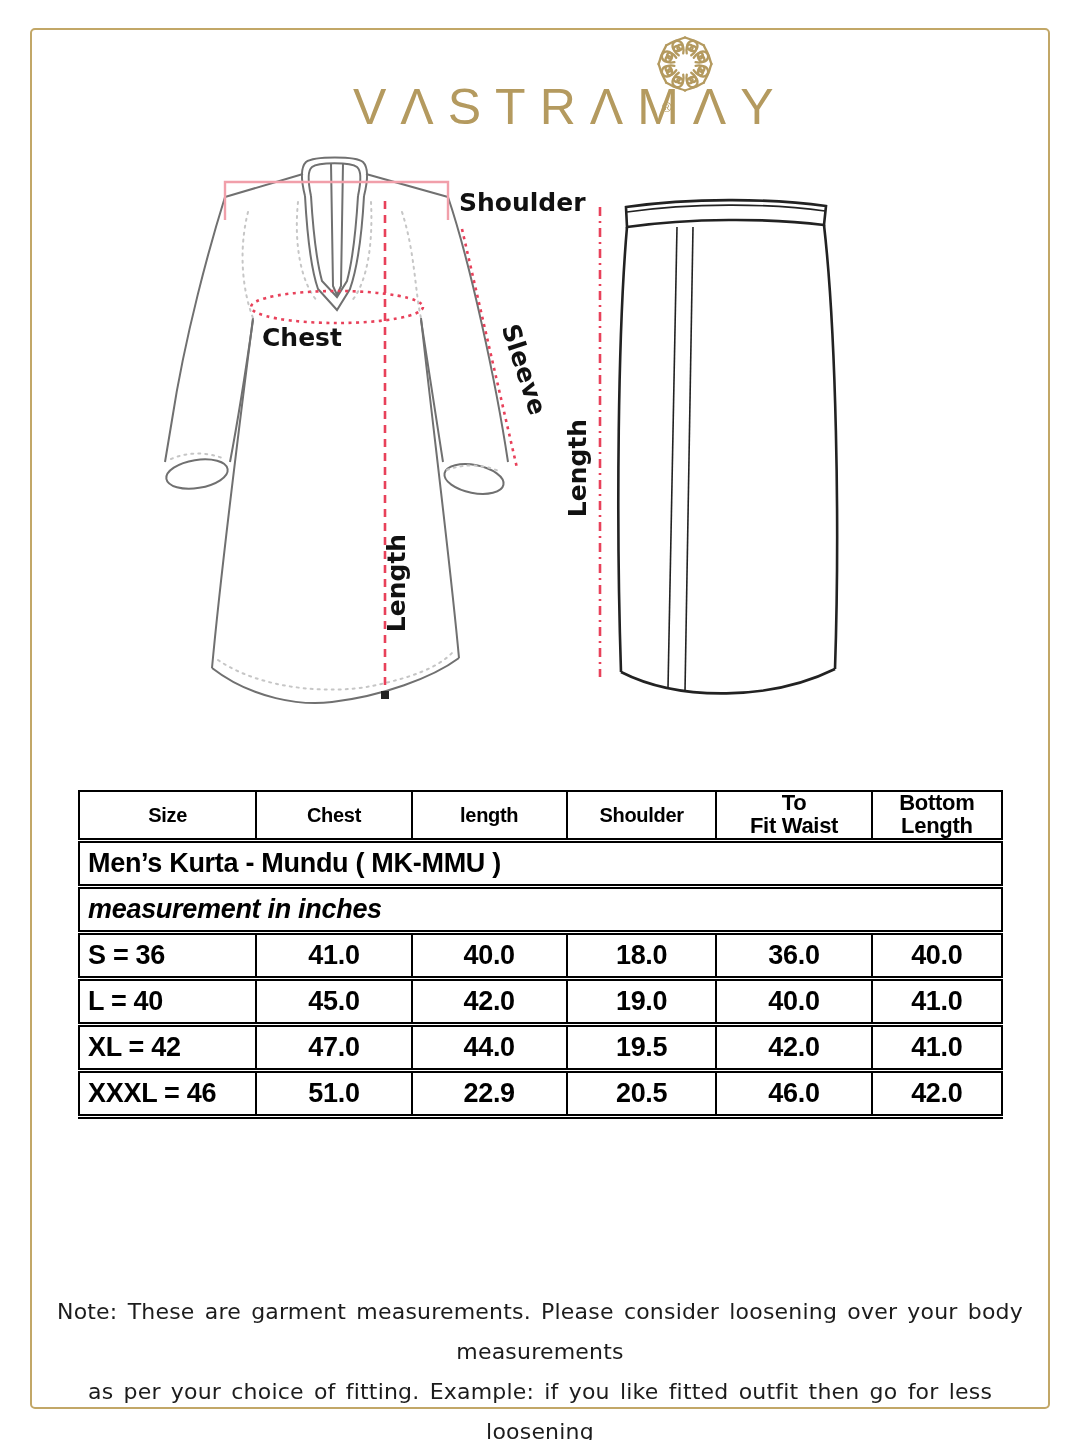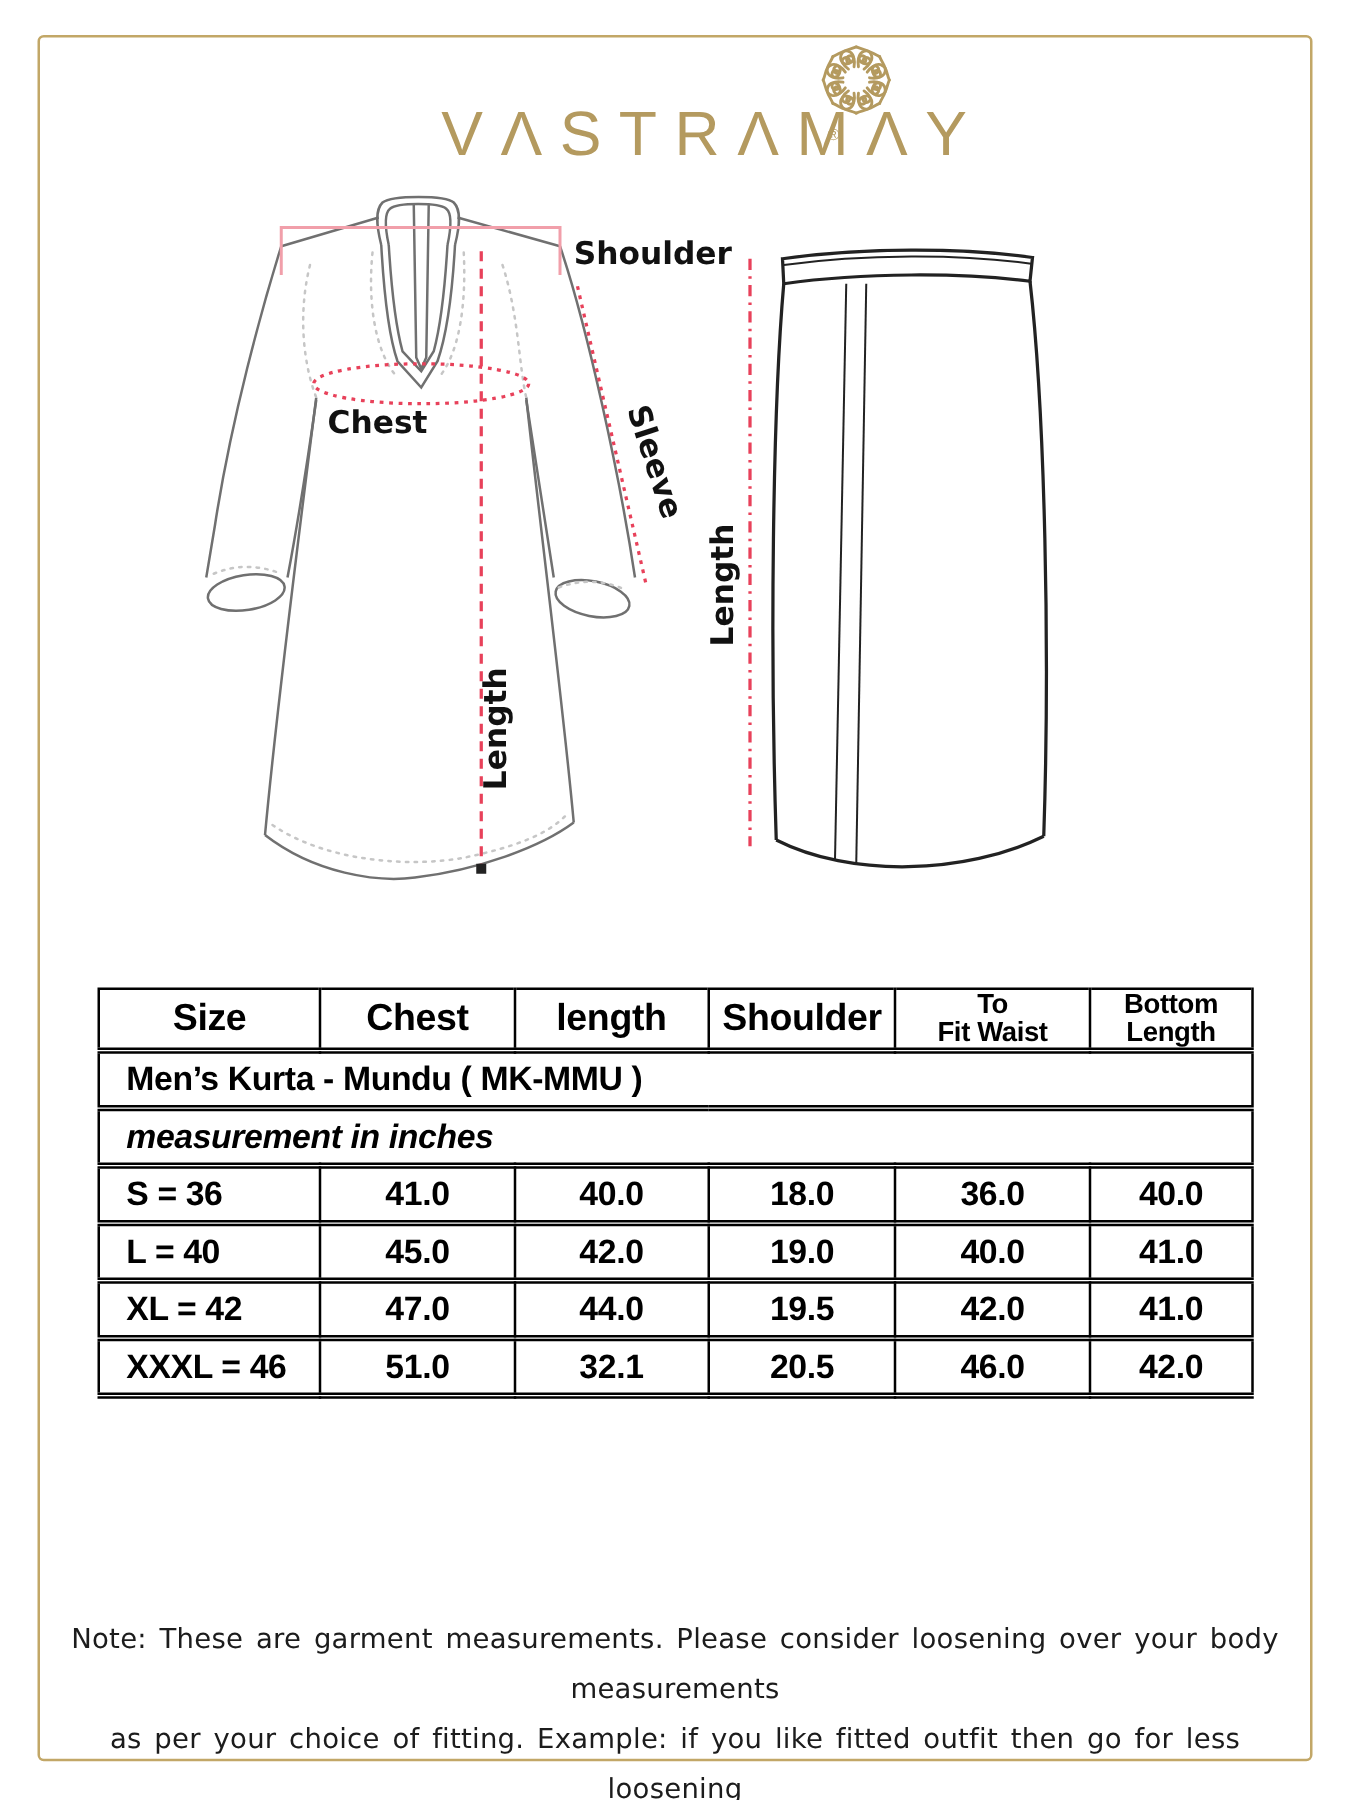--- a/index.html
+++ b/index.html
@@ -27,29 +27,29 @@
   
   .size-table{position:absolute;left:78px;top:790px;width:925px;border-collapse:collapse;
               table-layout:fixed;background:#fff;border:2px solid #000;color:#000;
               font-family:"Liberation Sans",sans-serif;font-weight:bold;}
   .size-table tr{border-bottom:5px double #000;}
   .size-table th,.size-table td{border-left:2px solid #000;border-right:2px solid #000;
               padding:0;text-align:center;letter-spacing:-0.3px;}
   .row-title td,.row-sub td{border-left:none;border-right:none;}
   .row-title td{height:46px;font-size:32px;}
   .row-sub td{height:40px;font-size:23px;font-style:italic;}
-  .size-table thead th{height:46px;font-size:30px;line-height:1.04;white-space:pre-line;}
+  .size-table thead th{height:46px;font-size:20px;line-height:1.04;white-space:pre-line;}
   .size-table thead th:nth-child(5),.size-table thead th:nth-child(6){font-size:22px;}
   .size-table thead th:nth-child(1){width:19%;}
   .size-table thead th:nth-child(2){width:16.6%;}
   .size-table thead th:nth-child(3){width:16.6%;}
   .size-table thead th:nth-child(4){width:16%;}
   .size-table thead th:nth-child(5){width:16.6%;}
   .size-table tbody td{height:41px;font-size:27px;}
-  .size-table tbody td:first-child{text-align:left;padding-left:21px;}
+  .size-table tbody td:first-child{text-align:left;padding-left:8px;}
   
   .note{position:absolute;left:48px;top:1292px;width:984px;text-align:center;
         font-family:"DejaVu Sans",sans-serif;font-size:22px;line-height:40px;color:#1c1c1c;
         white-space:pre-line;word-spacing:3px;letter-spacing:0.2px;}
 </style>
 </head>
 <body>
 
 <div class="page">
   <div class="frame"></div>
@@ -170,21 +170,21 @@
           <td>XL = 42</td>
           <td>47.0</td>
           <td>44.0</td>
           <td>19.5</td>
           <td>42.0</td>
           <td>41.0</td>
         </tr>
         <tr>
           <td>XXXL = 46</td>
           <td>51.0</td>
-          <td>32.1</td>
+          <td>22.9</td>
           <td>20.5</td>
           <td>46.0</td>
           <td>42.0</td>
         </tr>
       </tbody>
   </table>
 
   <div class="note">Note: These are garment measurements. Please consider loosening over your body measurements
 as per your choice of fitting. Example: if you like fitted outfit then go for less loosening</div>
 </div>

